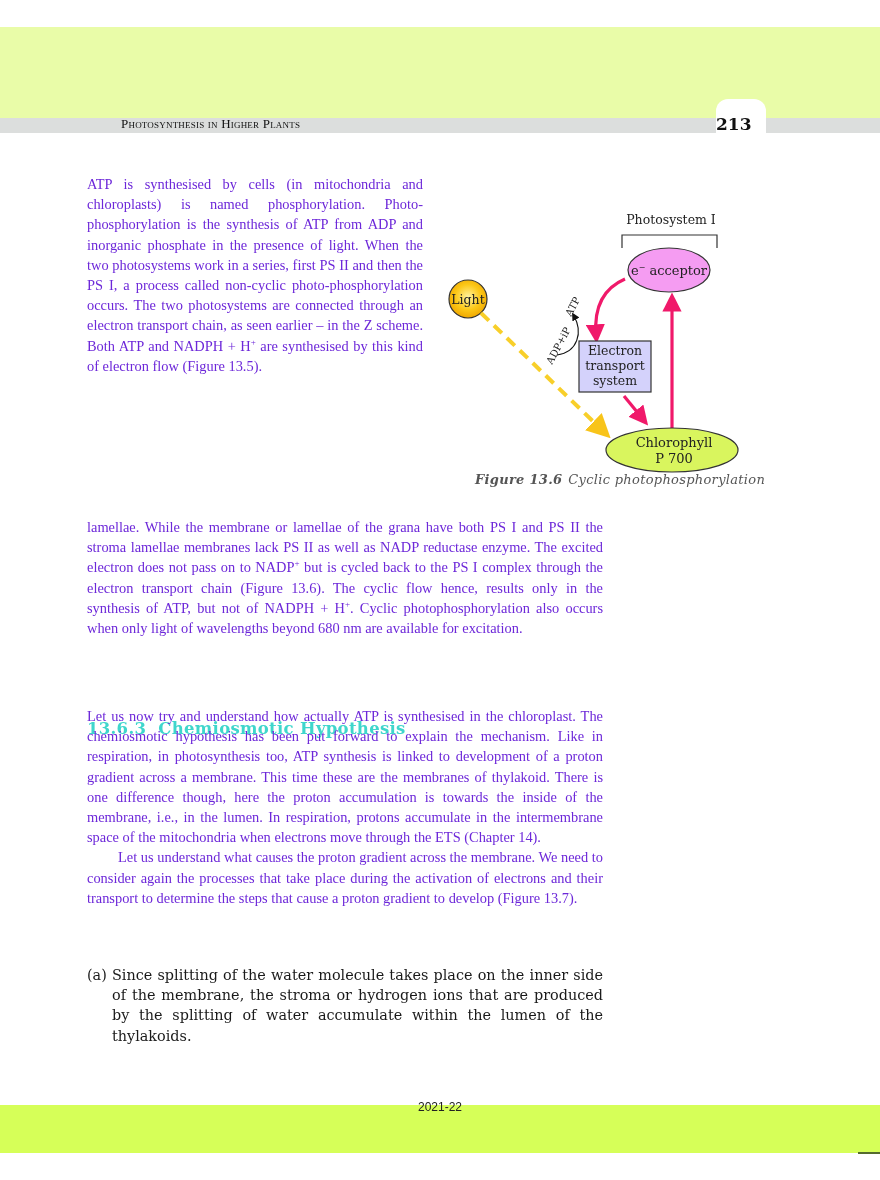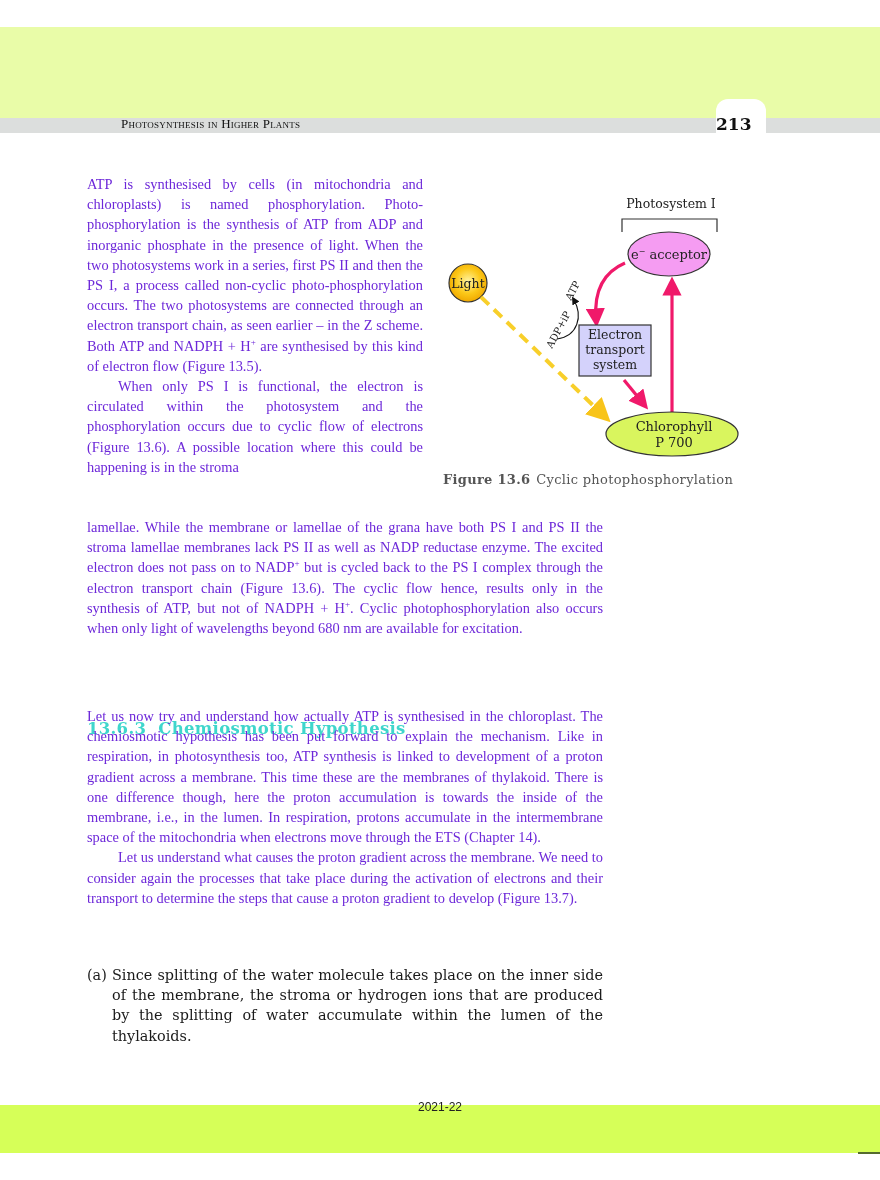--- a/index.html
+++ b/index.html
@@ -22,42 +22,41 @@
   .full-a { left:87px; top:517px; width:516px; }
   .heading { position:absolute; left:87px; top:673px; font-family:"DejaVu Serif", serif; font-weight:bold;
           font-size:16.5px; color:#3fd6cc; letter-spacing:0.3px;margin-top:46px; }
   .full-b { left:87px; top:706px; width:516px; }
   .list-a { position:absolute; left:87px; top:965px; width:516px; font-family:"DejaVu Serif", serif;
           font-size:14.4px; line-height:20.2px; text-align:justify; color:#1a1a1a; }
   .list-a .lbl { position:absolute; left:0; top:0; }
   .list-a .txt { margin-left:25px; }
   sup { font-size:9px; line-height:0; }
 
-  .figure { position:absolute; left:440px; top:180px; width:330px; height:320px; }
-  .fig-caption { position:absolute; left:443px; top:472px; font-family:"DejaVu Serif", serif;
-          font-size:13px; color:#555; letter-spacing:0.3px; }
+  .figure { position:absolute; left:440px; top:196px; width:330px; height:320px; }
+  .fig-caption { position:absolute; left:475px; top:472px; font-family:"DejaVu Serif", serif;
+          font-size:13px; color:#555; letter-spacing:0.3px;font-style:italic; }
   .fig-caption b { color:#555; margin-right:6px; }
 
   .footer-band { position:absolute; left:0; top:1105px; width:880px; height:48px; background:#d6ff58; }
   .footer-year { position:absolute; left:0; top:1100px; width:880px; text-align:center;
           font-family:"Liberation Sans", sans-serif; font-size:12px; color:#222; }
   .footer-mark { position:absolute; left:858px; top:1152px; width:22px; height:2px; background:#556b2f; }
 </style>
 </head>
 <body>
 
 <div class="top-band"></div>
 <div class="header-bar"></div>
 <div class="running-head">Photosynthesis in Higher Plants</div>
 <div class="page-tab"></div>
 <div class="page-num">213</div>
 
 <div class="para left-col">
   <p><span>ATP is synthesised by cells (in mitochondria and chloroplasts) is named phosphorylation. Photo-phosphorylation is the synthesis of ATP from ADP and inorganic phosphate in the presence of light. When the two photosystems work in a series, first PS II and then the PS I, a process called non-cyclic photo-phosphorylation occurs. The two photosystems are connected through an electron transport chain, as seen earlier – in the Z scheme. Both ATP and NADPH + H</span><sup>+</sup><span> are synthesised by this kind of electron flow (Figure 13.5).</span></p>
-  <p class="indent">When only PS I is functional, the electron is circulated within the photosystem and the phosphorylation occurs due to cyclic flow of electrons (Figure 13.6). A possible location where this could be happening is in the stroma</p>
 </div>
 
 <div class="figure">
   <svg width="330" height="320" viewBox="440 180 330 320" xmlns="http://www.w3.org/2000/svg">
     <defs>
       <radialGradient id="lightGrad" cx="50%" cy="45%" r="55%">
         <stop offset="0%" stop-color="#fff3a0"></stop>
         <stop offset="60%" stop-color="#fcc818"></stop>
         <stop offset="100%" stop-color="#f0a800"></stop>
       </radialGradient>

